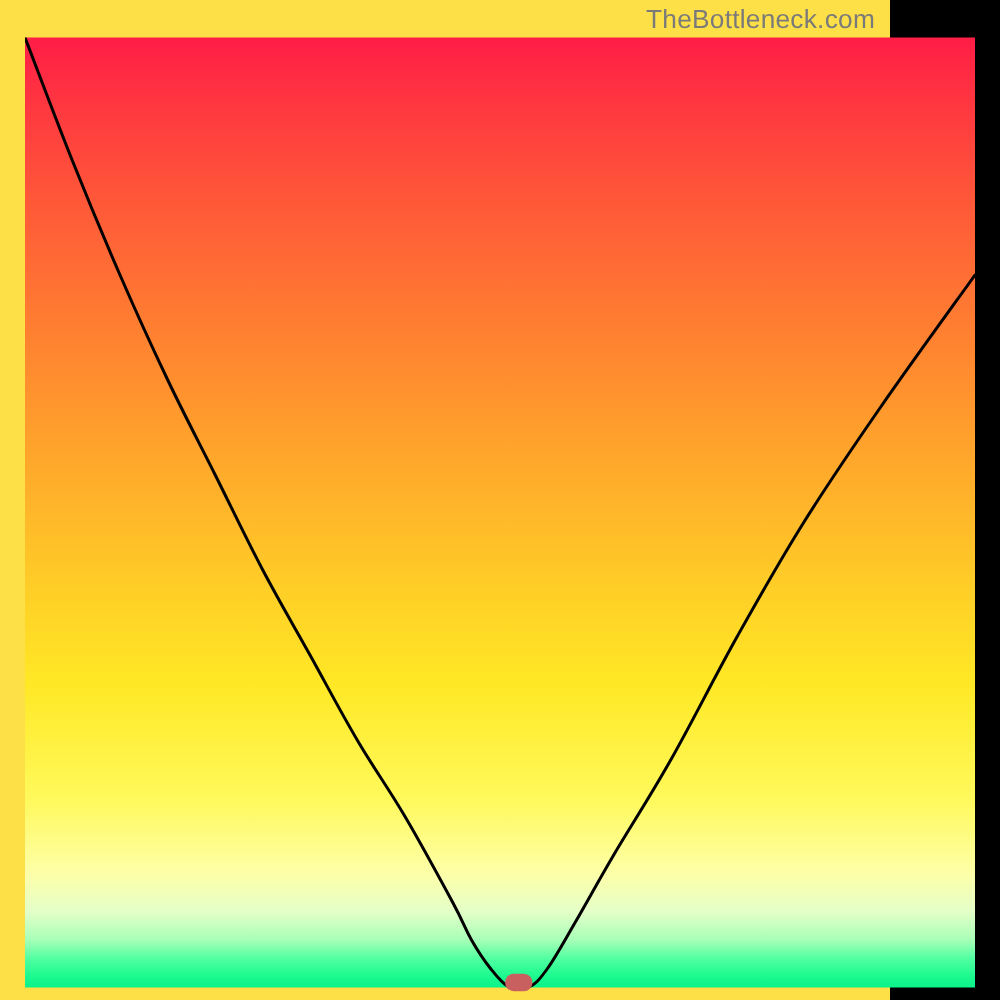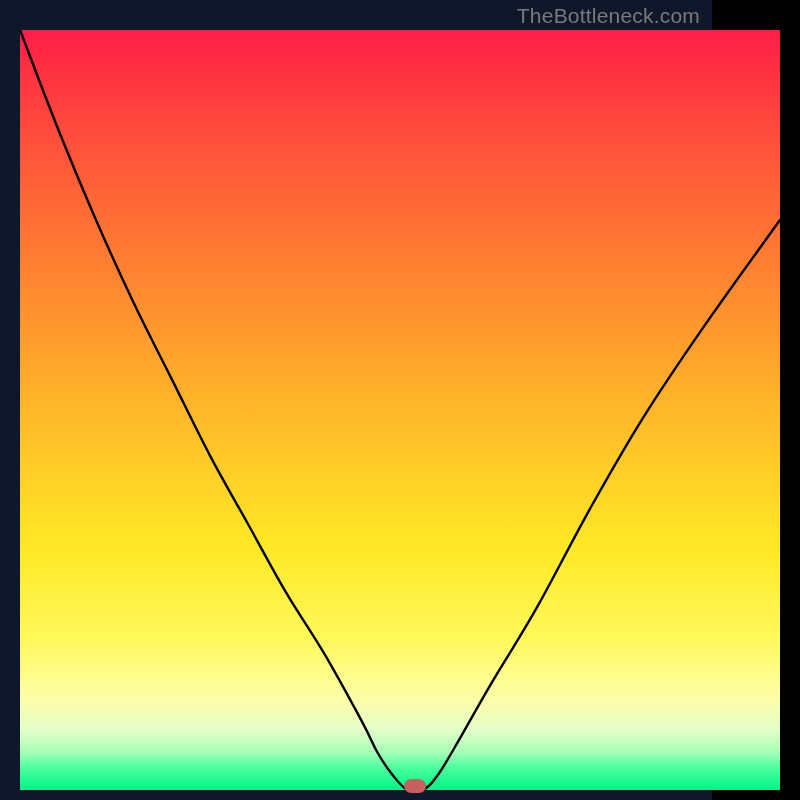--- a/index.html
+++ b/index.html
@@ -8,21 +8,21 @@
     width: 800px;
     height: 800px;
     background: #000;
     font-family: Arial, Helvetica, sans-serif;
     overflow: hidden;
   }
   .frame {
     position: relative;
     width: 712px;
     height: 800px;
-    background: #0f172a;
+    background: #fde047;
   }
   .watermark {
     position: absolute;
     top: 4px;
     right: 12px;
     color: #7a7a7a;
     font-size: 21px;
     font-weight: 500;
     letter-spacing: 0.2px;
   }

